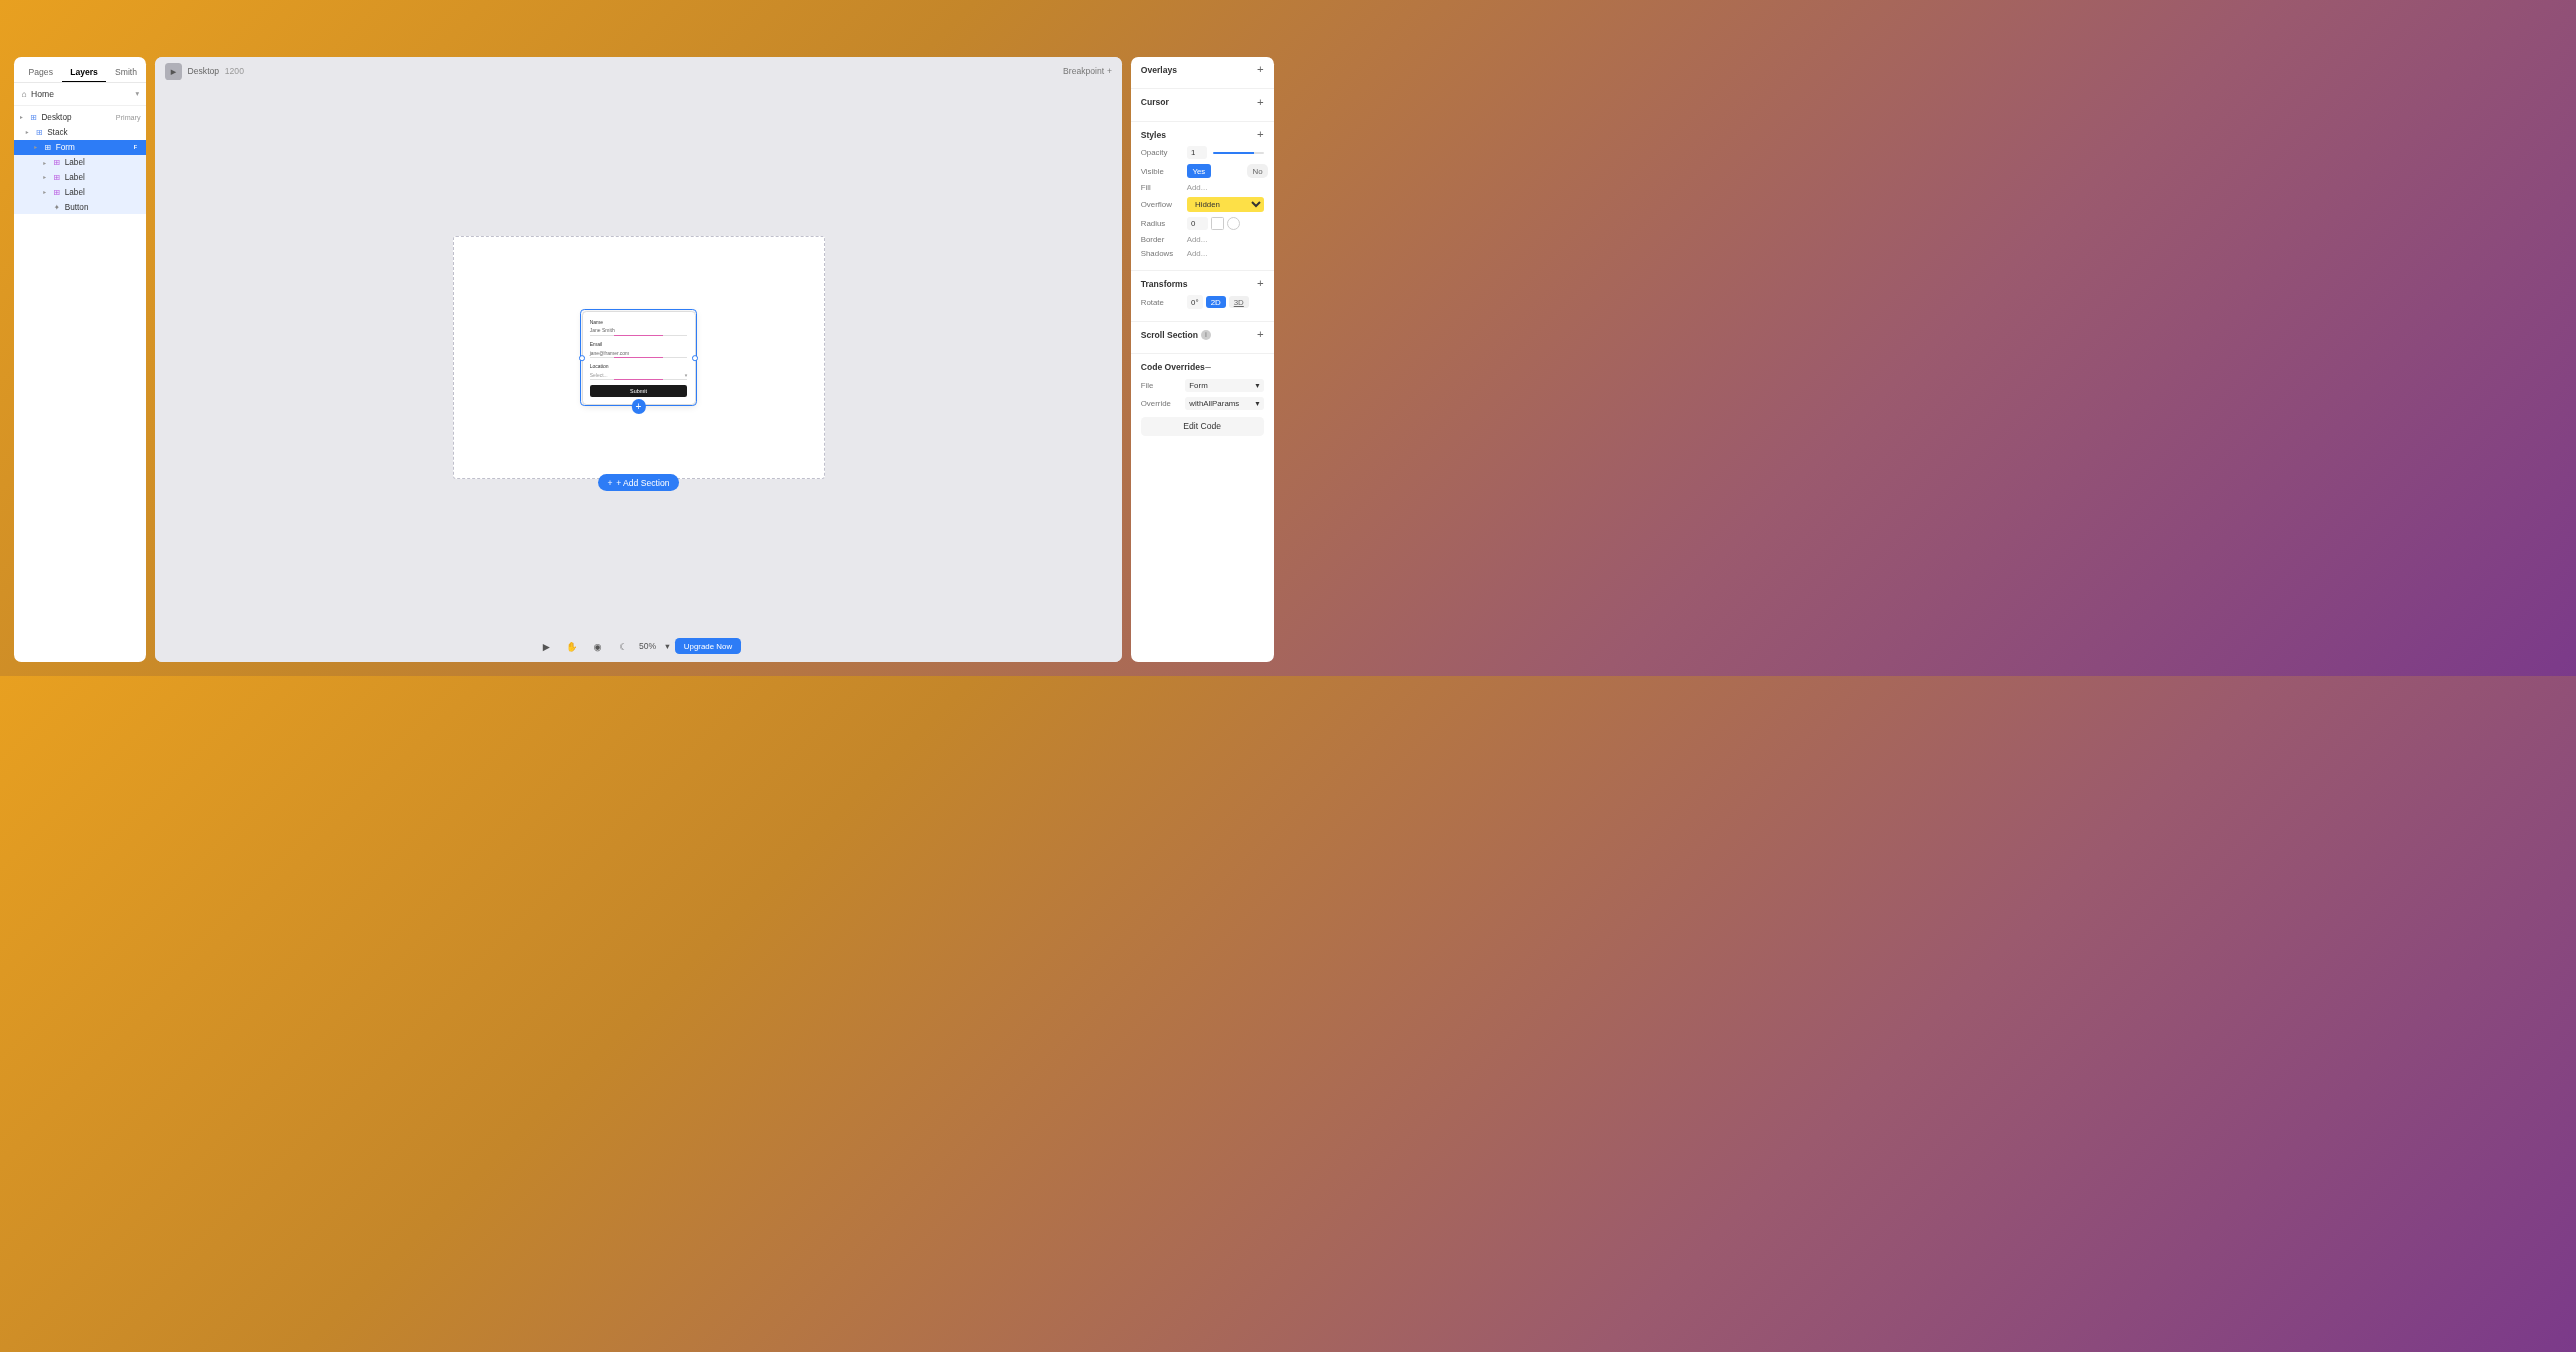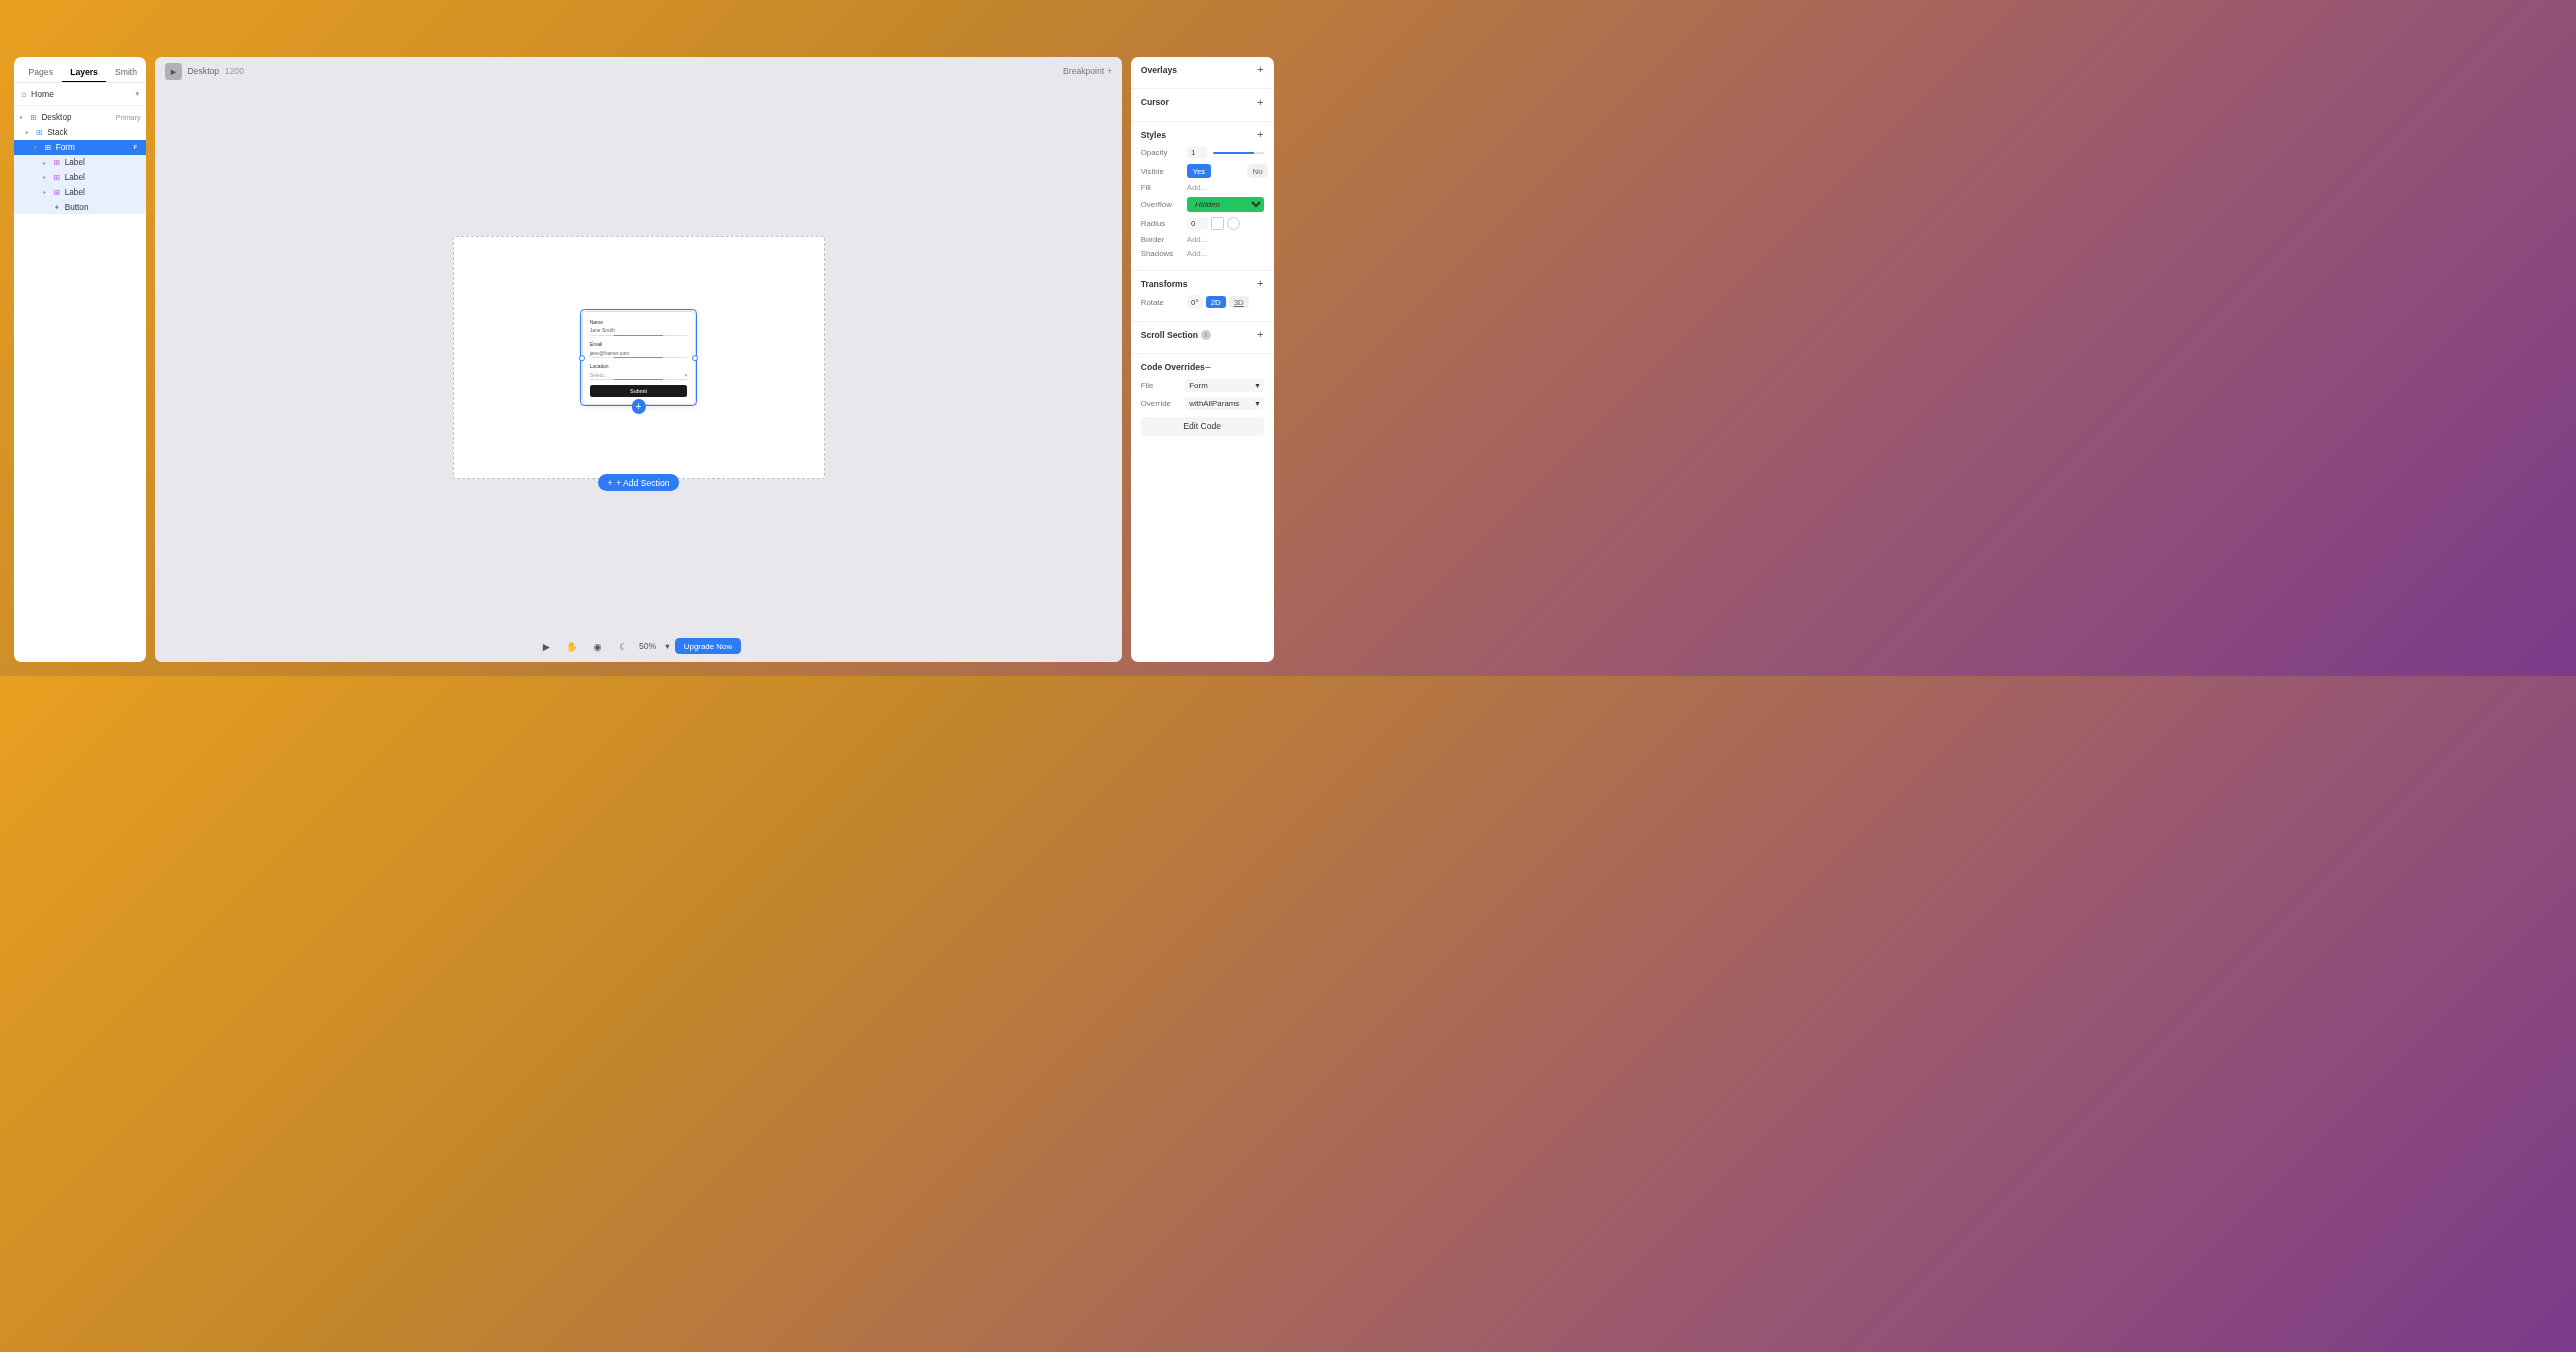--- a/index.html
+++ b/index.html
@@ -461,29 +461,28 @@
       display: flex;
       align-items: center;
       gap: 2.9px;
       font-size: 7.9px;
       color: #999;
       cursor: pointer;
       flex: 1;
     }
 
     .overflow-select {
-      background: #22c55e;
+      background: #fde047;
       border: none;
       border-radius: 2.9px;
       padding: 2.1px 4.3px;
       font-size: 7.9px;
       color: #333;
       flex: 1;
       cursor: pointer;
-      font-style: italic;
     }
 
     .radius-row {
       display: flex;
       align-items: center;
       gap: 2.9px;
       flex: 1;
     }
 
     .radius-value {

